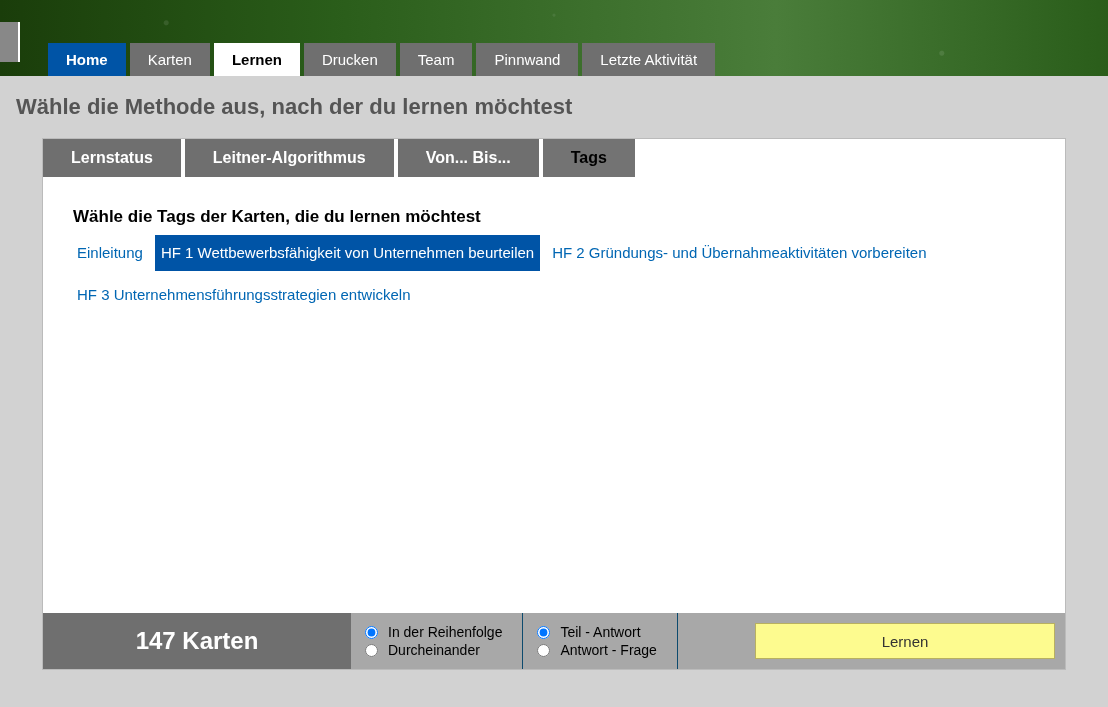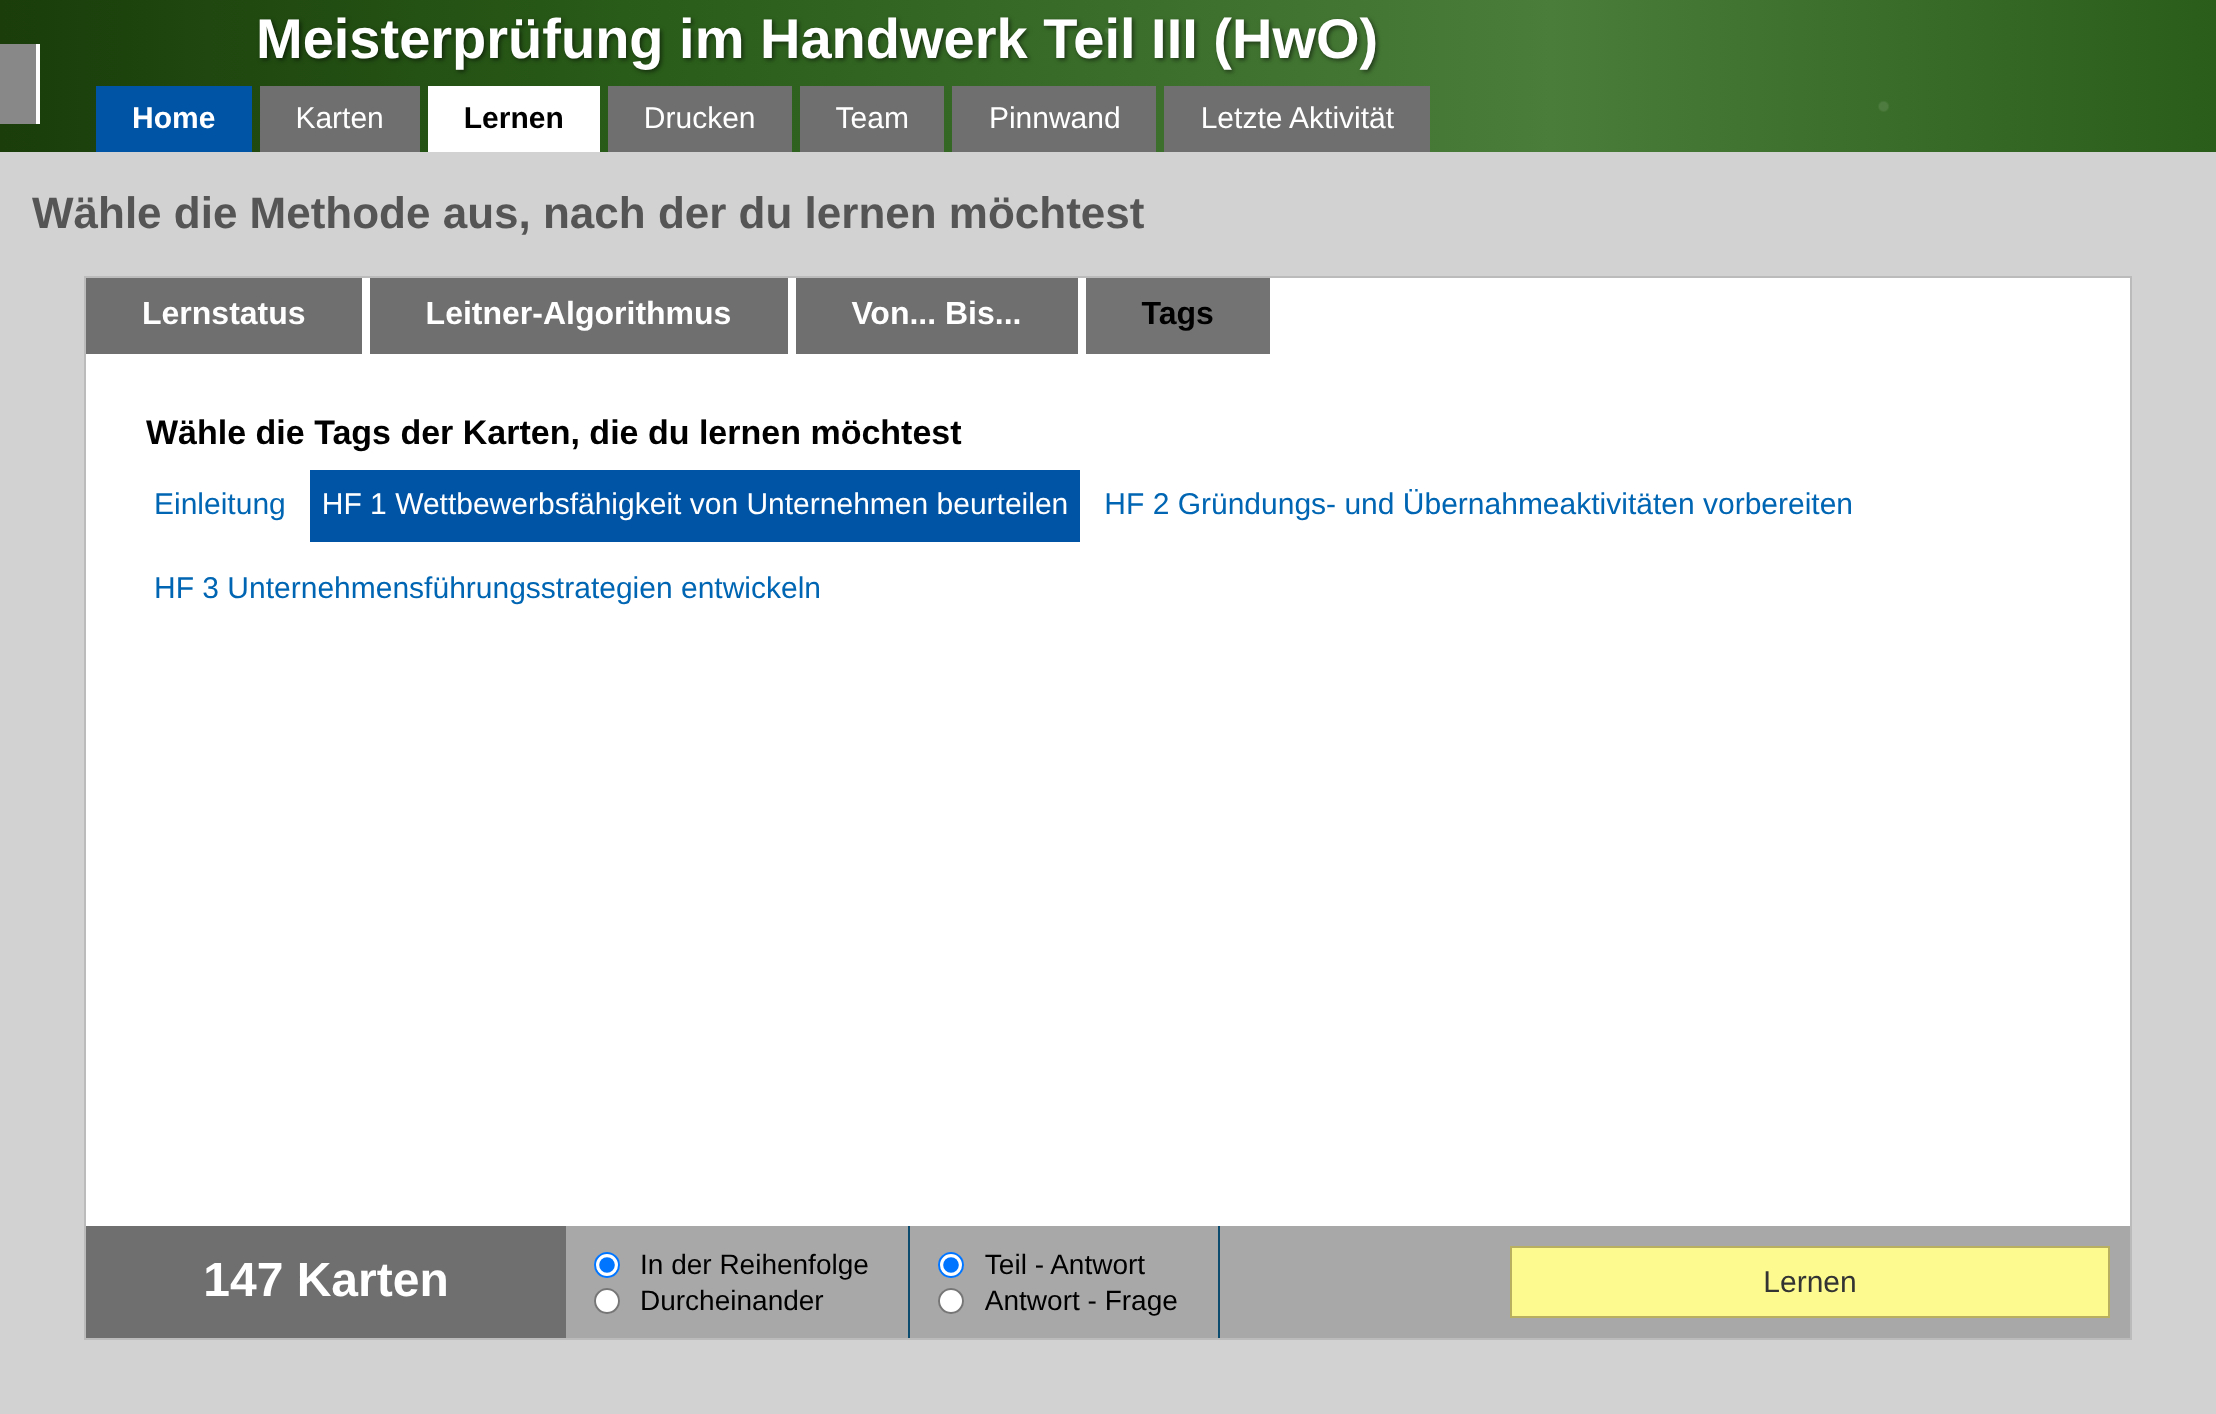--- a/index.html
+++ b/index.html
@@ -117,21 +117,21 @@
       display: flex;
       align-items: stretch;
       background: #a8a8a8;
       height: 56px;
     }
     .card-count {
       background: #6f6f6f;
       color: #fff;
       font-weight: bold;
       font-size: 24px;
-      width: 240px;
+      width: 308px;
       display: flex;
       align-items: center;
       justify-content: center;
     }
     .option-group {
       flex: 0 0 auto;
       padding: 6px 20px 6px 14px;
       display: flex;
       flex-direction: column;
       justify-content: center;
@@ -160,21 +160,20 @@
       width: 300px;
       height: 36px;
       cursor: pointer;
     }
   </style>
 </head>
 <body>
 
 <div class="header-bg">
   <div class="logo-box"></div>
-  <div class="page-title">Meisterprüfung im Handwerk Teil III (HwO)</div>
   <div class="navbar" id="navbar">
       <div class="nav-item home">Home</div>
       <div class="nav-item ">Karten</div>
       <div class="nav-item active">Lernen</div>
       <div class="nav-item ">Drucken</div>
       <div class="nav-item ">Team</div>
       <div class="nav-item ">Pinnwand</div>
       <div class="nav-item ">Letzte Aktivität</div>
     </div>
 </div>

